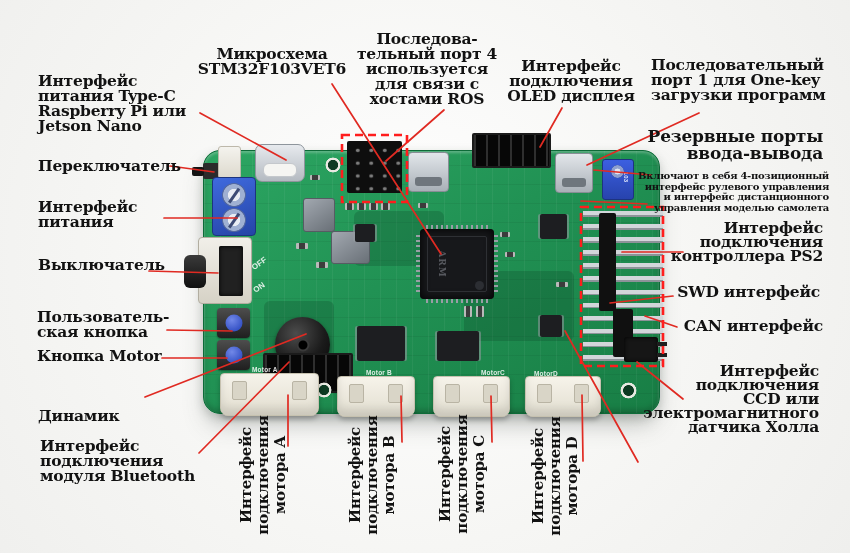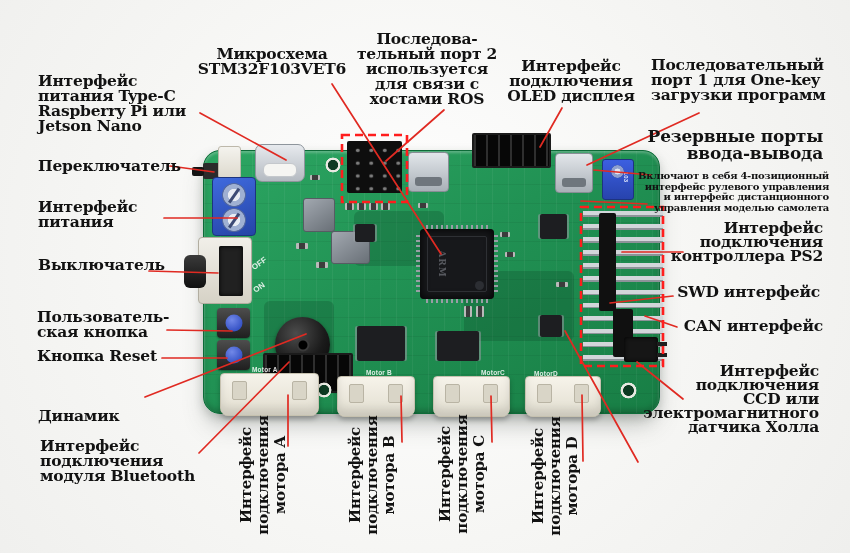--- a/index.html
+++ b/index.html
@@ -212,21 +212,21 @@
     </g>
     <g fill="none" stroke="#ff1d1d" stroke-width="2.6" stroke-dasharray="8 5">
       <rect x="342" y="135" width="65" height="67"></rect>
       <rect x="581" y="207" width="82" height="159"></rect>
     </g>
   </svg>
 
   <div class="lbl tc" style="left:197px;top:46px;width:150px">Микросхема
 STM32F103VET6</div>
   <div class="lbl tc" style="left:352px;top:31px;width:150px">Последова-
-тельный порт 2
+тельный порт 4
 используется
 для связи с
 хостами ROS</div>
   <div class="lbl tc" style="left:496px;top:58px;width:150px">Интерфейс
 подключения
 OLED дисплея</div>
   <div class="lbl" style="left:651px;top:57px;width:190px">Последовательный
 порт 1 для One-key
 загрузки программ</div>
   <div class="lbl tr lbl-title" style="right:27px;top:128px;width:190px">Резервные порты
@@ -248,21 +248,21 @@
   <div class="lbl" style="left:38px;top:73px;width:165px">Интерфейс
 питания Type-C
 Raspberry Pi или
 Jetson Nano</div>
   <div class="lbl" style="left:38px;top:158px;width:160px">Переключатель</div>
   <div class="lbl" style="left:38px;top:199px;width:140px">Интерфейс
 питания</div>
   <div class="lbl" style="left:38px;top:257px;width:150px">Выключатель</div>
   <div class="lbl" style="left:37px;top:309px;width:150px">Пользователь-
 ская кнопка</div>
-  <div class="lbl" style="left:37px;top:348px;width:150px">Кнопка Reset</div>
+  <div class="lbl" style="left:37px;top:348px;width:150px">Кнопка Motor</div>
   <div class="lbl" style="left:38px;top:408px;width:120px">Динамик</div>
   <div class="lbl" style="left:40px;top:438px;width:165px">Интерфейс
 подключения
 модуля Bluetooth</div>
   <div class="motor-lbl" style="left:205px;top:448px">Интерфейс
 подключения
 мотора A</div>
   <div class="motor-lbl" style="left:314px;top:448px">Интерфейс
 подключения
 мотора B</div>

